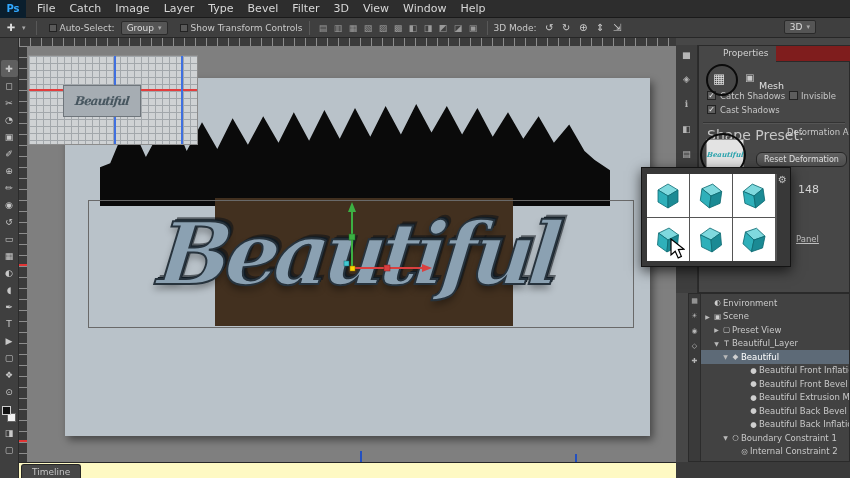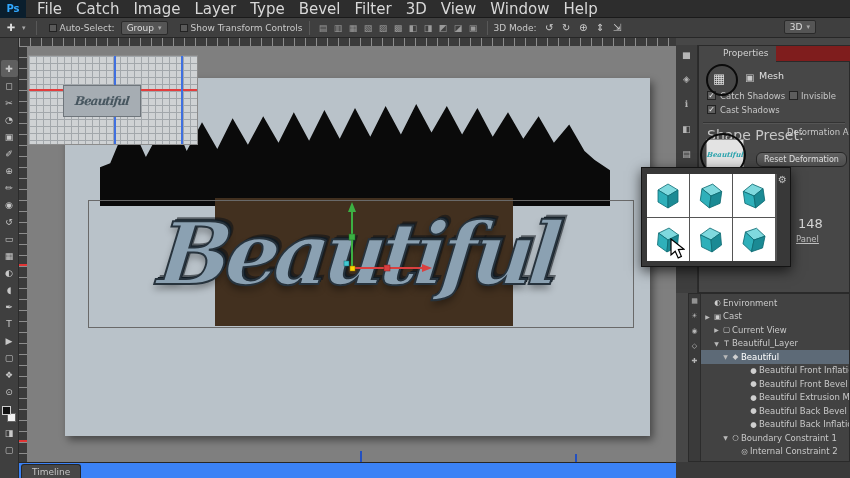--- a/index.html
+++ b/index.html
@@ -8,21 +8,21 @@
          font-family:"DejaVu Sans", sans-serif; font-size:10px; color:#cfcfcf;
          background:#4a4a4a; user-select:none; }
 
   
   .menubar { position:absolute; left:0; top:0; width:850px; height:18px;
              background:#2d2d2d; border-bottom:1px solid #1a1a1a;
              display:flex; align-items:center; z-index:40; }
   .ps-logo { width:26px; height:18px; background:#0a1e2d; color:#31a8ff;
              font-weight:bold; font-size:10px; display:flex; align-items:center;
              justify-content:center; margin-right:4px; }
-  .menu-item { padding:0 7px; font-size:15px; color:#d8d8d8; line-height:18px; cursor:default; }
+  .menu-item { padding:0 7px; font-size:11px; color:#d8d8d8; line-height:18px; cursor:default; }
 
   
   .optionsbar { position:absolute; left:0; top:18px; width:850px; height:20px;
                 background:#3f3f3f; border-bottom:1px solid #272727;
                 display:flex; align-items:center; z-index:39; }
   .opt-toolicon { width:22px; text-align:center; font-size:10px; color:#ddd; }
   .opt-caret { font-size:7px; color:#aaa; margin-right:4px; }
   .opt-sep { width:1px; height:14px; background:#2b2b2b; border-right:1px solid #585858; margin:0 6px; }
   .opt-check { width:8px; height:8px; border:1px solid #222; background:#5a5a5a; margin:0 3px 0 6px; }
   .opt-label { font-size:9px; color:#c9c9c9; white-space:nowrap; }
@@ -80,21 +80,21 @@
                align-items:center; justify-content:center; }
   .mini-text { font-family:"DejaVu Serif", serif; font-style:italic; font-weight:bold;
                font-size:12px; color:#47565f; letter-spacing:-1px; transform:skewX(-6deg); }
 
   
   .red-mark { position:absolute; width:8px; height:2px; background:#e03434; z-index:36; }
   .blue-guide { position:absolute; width:2px; background:#2350c0; z-index:36; }
 
   
   .bottom-strip { position:absolute; left:19px; top:462px; width:657px; height:16px;
-                  background:#3b82f6; border-top:1px solid #262626; z-index:30; }
+                  background:#fef9c3; border-top:1px solid #262626; z-index:30; }
   .timeline-tab { position:absolute; left:2px; top:1px; height:15px; padding:0 10px;
                   background:#474747; border:1px solid #262626; border-bottom:none;
                   border-radius:3px 3px 0 0; font-size:9px; line-height:14px; color:#c5c5c5; }
   .right-bottom { position:absolute; left:676px; top:462px; width:174px; height:16px; background:#3a3a3a; z-index:30; }
 
   
   .right-region { position:absolute; left:676px; top:38px; width:174px; height:424px; background:#474747; z-index:10; }
   .collapsed-strip { position:absolute; left:676px; top:45px; width:22px; height:248px;
                      background:#3e3e3e; border-right:1px solid #2c2c2c; z-index:11;
                      display:flex; flex-direction:column; align-items:center; padding-top:4px; gap:11px; }
@@ -106,38 +106,38 @@
   .prop-header { position:absolute; left:16px; top:0; width:150px; height:16px; background:#7f1d1d;
                  border-bottom:1px solid #2a2a2a; }
   .prop-tab { position:absolute; left:0; top:0; height:16px; padding:0 8px; background:#474747;
               font-size:9px; line-height:15px; color:#d2d2d2; }
   .prop-menu { position:absolute; right:4px; top:2px; font-size:9px; color:#aaa; }
   .mesh-tab-icon { position:absolute; left:14px; top:25px; font-size:13px; color:#ddd; }
   .anno-ring { position:absolute; border:2px solid #0b0b0b; border-radius:50%; z-index:15; }
   .ring-mesh { left:7px; top:18px; width:32px; height:32px; }
   .ring-preset { left:1px; top:87px; width:46px; height:44px; }
   .mesh-cube-icon { position:absolute; left:46px; top:26px; font-size:10px; color:#c9c9c9; }
-  .mesh-label { position:absolute; left:60px; top:24px; font-size:9.5px; color:#e0e0e0; }
+  .mesh-label { position:absolute; left:60px; top:34px; font-size:9.5px; color:#e0e0e0; }
   .checkbox { position:absolute; width:9px; height:9px; background:#5d5d5d; border:1px solid #222;
               font-size:8px; line-height:8px; text-align:center; color:#f0f0f0; }
   .cb1 { left:8px; top:45px; } .cb2 { left:8px; top:59px; } .cb3 { left:90px; top:45px; }
   .cb-label { position:absolute; font-size:8.5px; color:#c7c7c7; }
   .cbl1 { left:21px; top:45px; } .cbl2 { left:21px; top:59px; } .cbl3 { left:102px; top:45px; }
   .prop-divider { position:absolute; left:4px; top:76px; width:142px; height:1px; background:#333; box-shadow:0 1px 0 #555; }
   .shape-preset-label { position:absolute; left:8px; top:81px; font-size:14px; color:#c7c7c7; }
   .deform-axis-label { position:absolute; left:88px; top:81px; width:62px; font-size:8.5px; color:#c7c7c7;
                        white-space:nowrap; overflow:hidden; }
   .preset-thumb { position:absolute; left:7px; top:93px; width:38px; height:30px; background:#e3e3e3;
                   border:1px solid #8f8f8f; display:flex; align-items:center; justify-content:center; }
   .preset-thumb-text { font-family:"DejaVu Serif", serif; font-style:italic; font-weight:bold;
                        font-size:7px; color:#2aa3ad; transform:skewX(-6deg); }
   .reset-btn { position:absolute; left:57px; top:106px; width:91px; height:15px;
                background:linear-gradient(#616161,#4d4d4d); border:1px solid #272727; border-radius:6px;
                font-size:8px; line-height:13px; text-align:center; color:#e0e0e0; }
-  .extrusion-value { position:absolute; left:99px; top:170px; font-size:13px; color:#d5d5d5; }
+  .extrusion-value { position:absolute; left:99px; top:137px; font-size:11px; color:#d5d5d5; }
   .panel-text { position:absolute; left:97px; top:188px; font-size:8.5px; color:#c0c0c0;text-decoration:underline; }
 
   
   .flyout { position:absolute; left:641px; top:167px; width:150px; height:100px;
             background:#383838; border:1px solid #141414; box-shadow:0 4px 12px rgba(0,0,0,.65); z-index:20; }
   .flyout-grid { position:absolute; left:5px; top:6px; width:130px; height:87px;
                  display:grid; grid-template-columns:repeat(3,42px); grid-template-rows:repeat(2,43px);
                  gap:1px; background:#555; }
   .thumb { background:#ffffff; display:flex; align-items:center; justify-content:center; }
   .gear-icon { position:absolute; right:3px; top:6px; font-size:10px; color:#c2c2c2; }
@@ -456,26 +456,26 @@
       </div>
     <div class="scene-rows" id="scene-rows">
         <div class="srow" style="padding-left: 2px;">
           <span class="exp"></span>
           <span class="ric">◐</span>
           <span class="rlabel">Environment</span>
         </div>
         <div class="srow" style="padding-left: 2px;">
           <span class="exp">▶</span>
           <span class="ric">▣</span>
-          <span class="rlabel">Cast</span>
+          <span class="rlabel">Scene</span>
         </div>
         <div class="srow" style="padding-left: 11px;">
           <span class="exp">▶</span>
           <span class="ric">▢</span>
-          <span class="rlabel">Current View</span>
+          <span class="rlabel">Preset View</span>
         </div>
         <div class="srow" style="padding-left: 11px;">
           <span class="exp">▼</span>
           <span class="ric">T</span>
           <span class="rlabel">Beautiful_Layer</span>
         </div>
         <div class="srow sel" style="padding-left: 20px;">
           <span class="exp">▼</span>
           <span class="ric">◆</span>
           <span class="rlabel">Beautiful</span>

